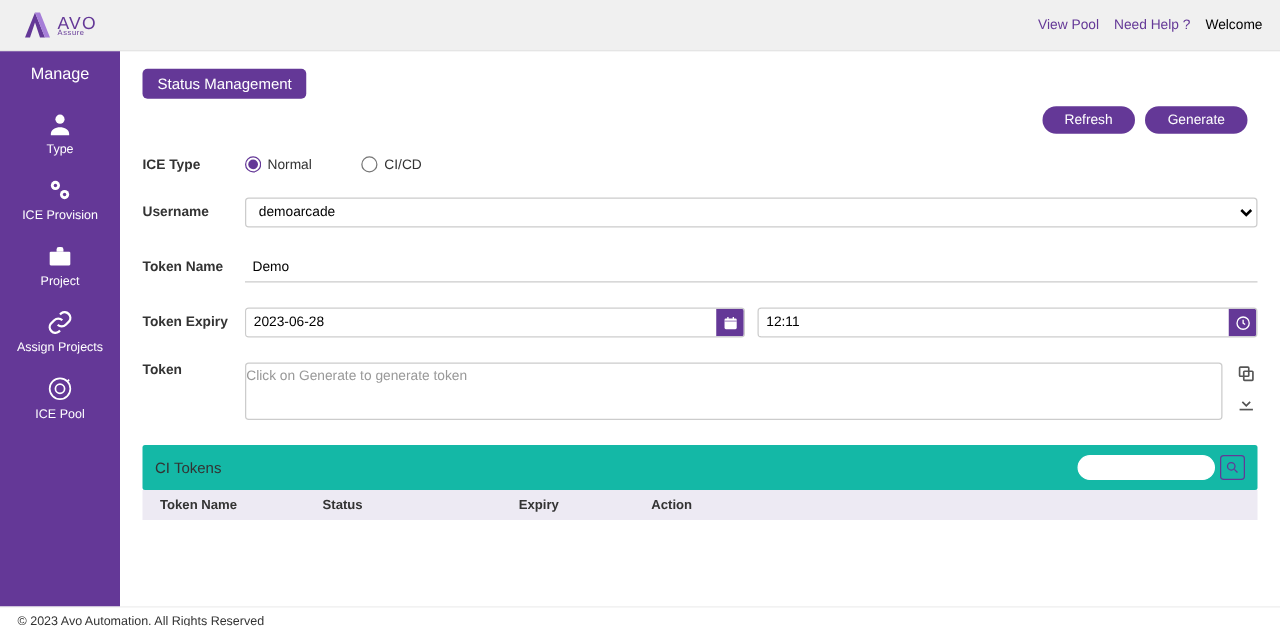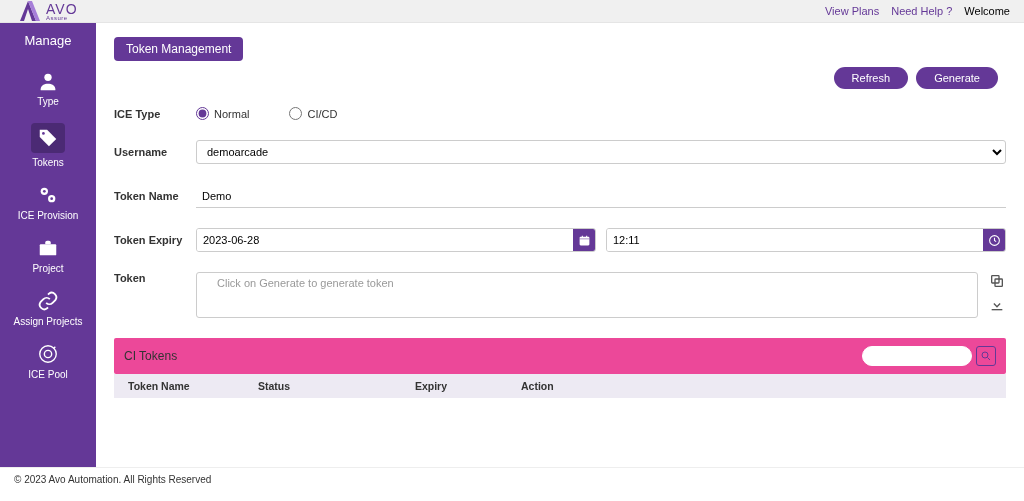--- a/index.html
+++ b/index.html
@@ -1,17 +1,17 @@
 <!DOCTYPE html>
 <html><head>
   <meta charset="utf-8">
   <style>
     * { box-sizing: border-box; margin: 0; padding: 0; }
     body { font-family: -apple-system, BlinkMacSystemFont, "Segoe UI", Arial, sans-serif; font-size: 12px; color: #333; background: #fff; width: 1024px; }
-    .topbar { height: 23px; background: #f0f0f0; border-bottom: 1px solid #e5e5e5; display: flex; align-items: center; padding: 0 14px; }
+    .topbar { height: 41px; background: #f0f0f0; border-bottom: 1px solid #e5e5e5; display: flex; align-items: center; padding: 0 14px; }
     .logo { display: flex; align-items: center; gap: 4px; }
     .logo-text { font-size: 14px; font-weight: 400; letter-spacing: 1px; color: #643897; }
     .logo-sub { font-size: 6px; color: #643897; display:block; margin-top:-2px; letter-spacing:0.5px;}
     .top-links { margin-left: auto; display: flex; gap: 12px; align-items: center; font-size: 11px; }
     .top-links .link { color: #643897; cursor: pointer; }
     .top-links .welcome { color: #000; }
     .layout { display: flex; min-height: 444px; }
     .sidebar { width: 96px; background: #643897; color: #fff; display: flex; flex-direction: column; align-items: center; padding-top: 10px; }
     .sidebar-title { font-size: 13px; font-weight: 500; margin-bottom: 14px; }
     .side-item { width: 100%; display: flex; flex-direction: column; align-items: center; gap: 4px; padding: 8px 0; cursor: pointer; font-size: 10px; }
@@ -35,26 +35,26 @@
     .inp-box { display: flex; align-items: center; border: 1px solid #ccc; border-radius: 3px; overflow: hidden; }
     .inp-box input { border: none; height: 22px; padding: 0 6px; font-size: 11px; outline: none; }
     .inp-box .ico { width: 22px; height: 22px; background: #643897; display: flex; align-items: center; justify-content: center; cursor:pointer; }
     .inp-box .ico svg { width: 13px; height: 13px; }
     .date-box { flex: 0 0 318px; }
     .date-box input { flex:1; width: 100%; }
     .time-box { flex: 1; }
     .time-box input { flex:1; width:100%; }
     .inp-box { flex:1; }
     .token-row { align-items: flex-start; }
-    .ta { flex: 1; height: 46px; border: 1px solid #ccc; border-radius: 3px; padding: 4px 20px; font-size: 11px; resize: none; font-family: inherit; }
+    .ta { flex: 1; height: 46px; border: 1px solid #ccc; border-radius: 3px; padding: 4px 0; font-size: 11px; resize: none; font-family: inherit; }
     .ta::placeholder { color: #999; }
     .token-actions { display: flex; flex-direction: column; gap: 6px; margin-left: 10px; }
     .ico-btn { width: 18px; height: 18px; display:flex; align-items:center; justify-content:center; cursor:pointer; color: #555; }
     .ico-btn svg { width: 16px; height: 16px; }
-    .ci-head { background: #ec4899; padding: 8px 10px; display: flex; align-items: center; border-radius: 2px; gap: 46px; }
+    .ci-head { background: #14b8a6; padding: 8px 10px; display: flex; align-items: center; border-radius: 2px; gap: 46px; }
     .ci-head .title { font-size: 12px; font-weight: 500; color: #333; }
     .ci-search { margin-left: auto; display: flex; align-items: center; gap: 4px; }
     .ci-search input { width: 110px; height: 20px; border: 1px solid #fff; background:#fff; border-radius: 10px; padding: 0 6px; font-size:10px; }
     .ci-search .sico { width: 20px; height: 20px; border: 1px solid #643897; border-radius: 3px; display:flex; align-items:center; justify-content:center; cursor:pointer; }
     .ci-search .sico svg { width:12px; height:12px; stroke:#643897; }
     .table-head { display: flex; background: #edeaf3; padding: 6px 14px; font-size: 10.5px; font-weight: 600; color: #333; }
     .th-name { width: 130px; }
     .th-status { width: 83px; }
     .th-expiry { width: 180px; text-align: center; }
     .th-action { flex: 1; }
@@ -68,49 +68,40 @@
     <svg width="28" height="24" viewBox="0 0 28 24">
       <path d="M6 22 L14 2 L22 22 L18 22 L14 10 L10 22 Z" fill="#643897"></path>
       <path d="M14 2 L22 22 L26 22 L18 2 Z" fill="#a67ed8"></path>
     </svg>
     <div>
       <span class="logo-text">AVO</span>
       <span class="logo-sub">Assure</span>
     </div>
   </div>
   <div class="top-links">
-    <span class="link">View Plans</span>
+    <span class="link">View Pool</span>
     <span class="link">Need Help ?</span>
     <span class="welcome">Welcome</span>
   </div>
 </div>
 
 <div class="layout">
   <div class="sidebar">
     <div class="sidebar-title">Manage</div>
 
     <div class="side-item">
       <span class="icon-wrap">
           <svg viewBox="0 0 24 24" fill="#fff">
             <circle cx="12" cy="8" r="4"></circle>
             <path d="M4 21c0-4 4-6 8-6s8 2 8 6v1H4z"></path>
           </svg>
         </span>
       <span>Type</span>
     </div>
 
-    <div class="side-item active">
-      <span class="icon-wrap">
-          <svg viewBox="0 0 24 24" fill="#fff">
-            <path d="M3 3h8l10 10-8 8L3 11V3z"></path>
-            <circle cx="7" cy="7" r="1.5" fill="#643897"></circle>
-          </svg>
-        </span>
-      <span>Tokens</span>
-    </div>
 
     <div class="side-item">
       <span class="icon-wrap">
           <svg viewBox="0 0 24 24" fill="#fff">
             <circle cx="8" cy="8" r="4"></circle>
             <circle cx="16" cy="16" r="4"></circle>
             <circle cx="8" cy="8" r="1.5" fill="#643897"></circle>
             <circle cx="16" cy="16" r="1.5" fill="#643897"></circle>
           </svg>
         </span>
@@ -144,21 +135,21 @@
             <circle cx="12" cy="12" r="4"></circle>
             <path d="M18 6l2-2"></path>
           </svg>
         </span>
       <span>ICE Pool</span>
     </div>
 
   </div>
 
   <div class="main">
-    <div class="pg-title">Token Management</div>
+    <div class="pg-title">Status Management</div>
 
     <div class="btn-row">
       <button class="pill">Refresh</button>
       <button class="pill">Generate</button>
     </div>
 
     <div class="form">
       <div class="row">
         <div class="lbl">ICE Type</div>
         <div class="radios">

